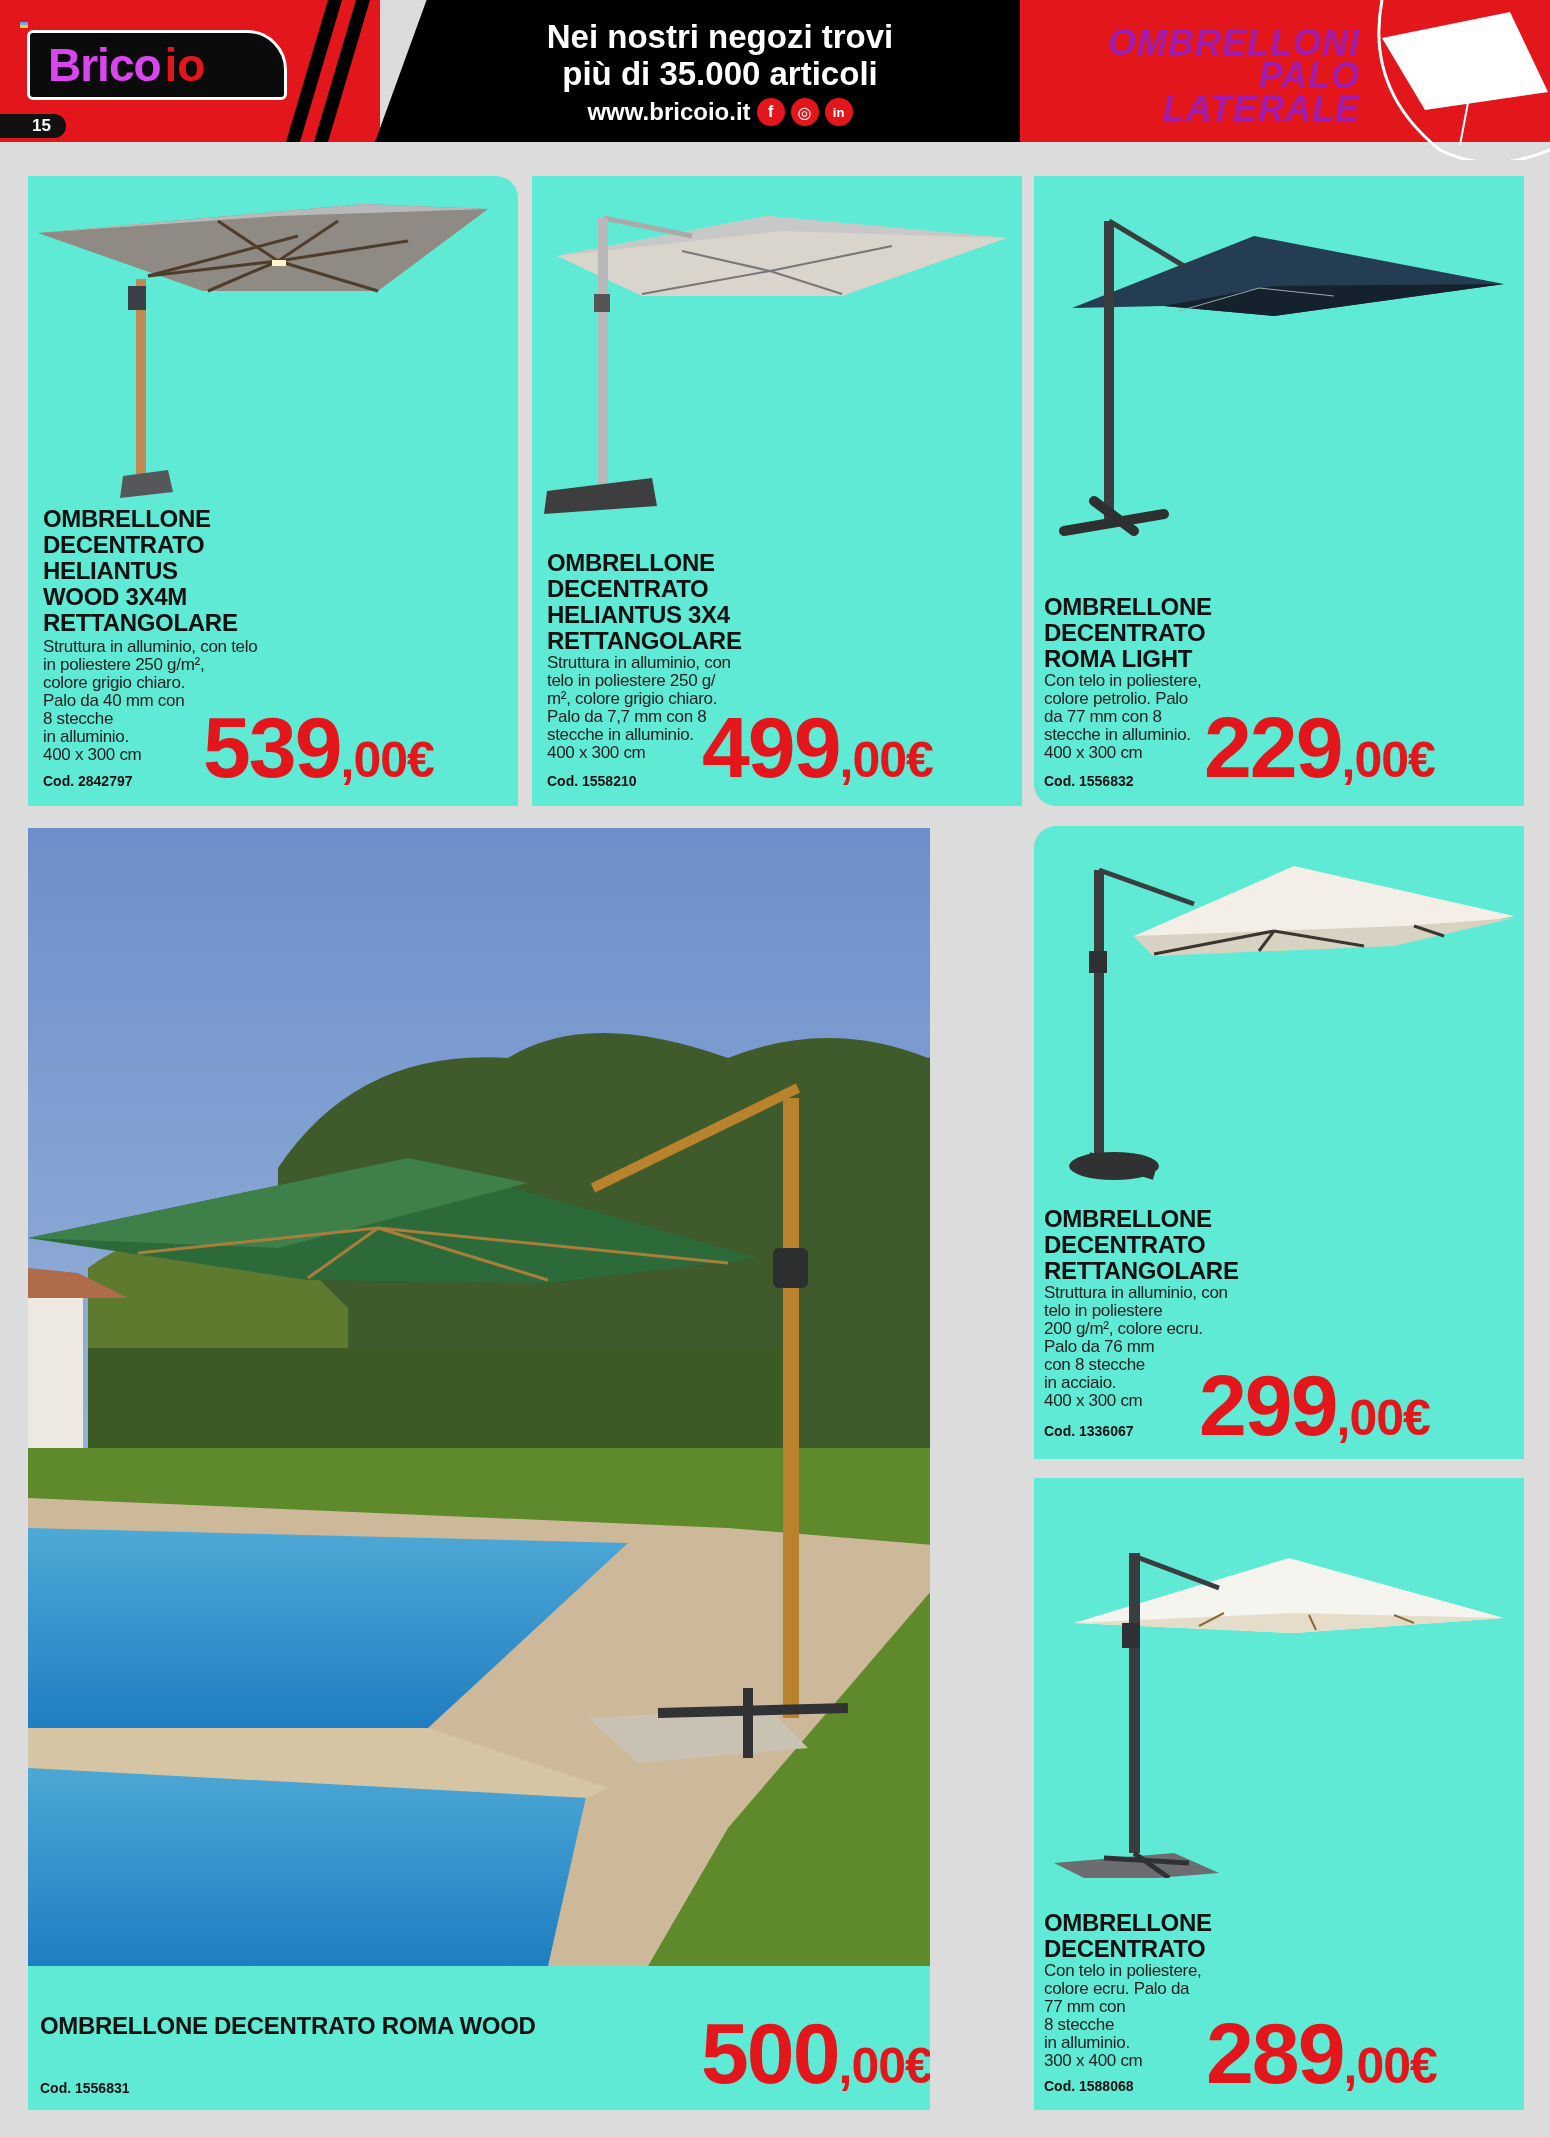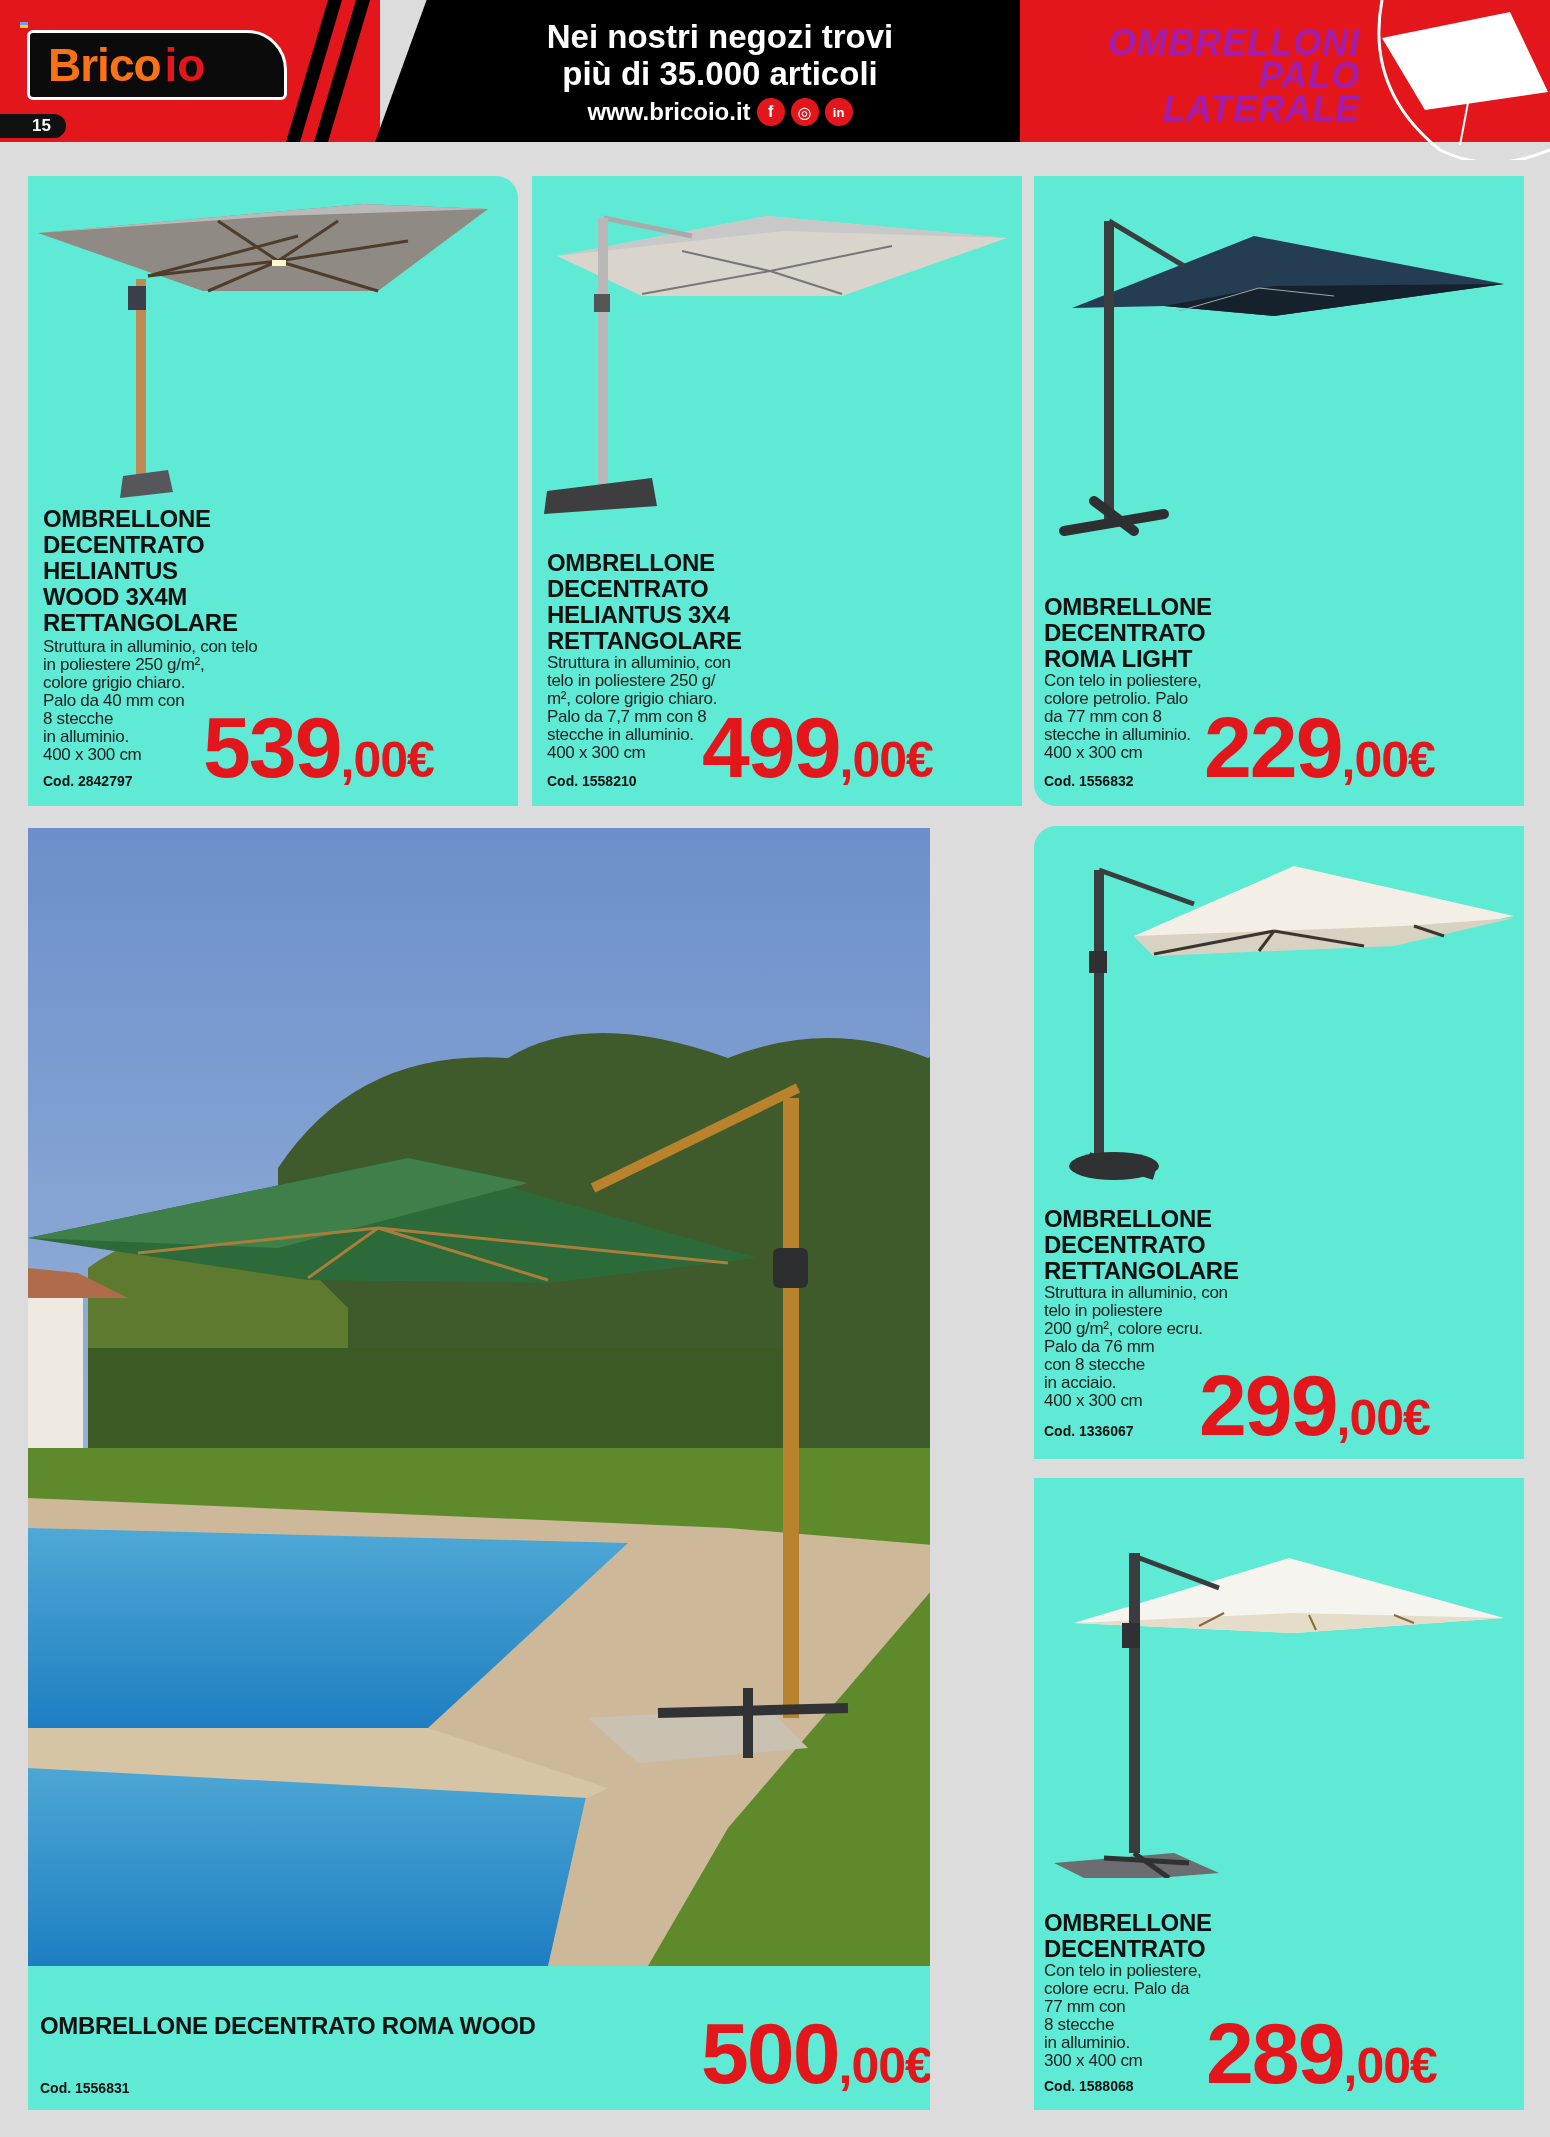--- a/index.html
+++ b/index.html
@@ -6,21 +6,21 @@
   html, body { width: 1550px; height: 2137px; }
   body { background: #dcdcdc; font-family: "Liberation Sans", "DejaVu Sans", sans-serif; position: relative; overflow: hidden; }
 
   
   .header { position: absolute; left: 0; top: 0; width: 1550px; height: 142px; }
   .hdr-left { position: absolute; left: 0; top: 0; width: 380px; height: 142px; background: #e3171b; }
   .hdr-stripes { position: absolute; left: 280px; top: 0; width: 110px; height: 142px; }
   .hdr-mid { position: absolute; left: 375px; top: 0; width: 645px; height: 142px; background: #000; clip-path: polygon(8% 0, 100% 0, 100% 100%, 0 100%); }
   .hdr-right { position: absolute; left: 1020px; top: 0; width: 530px; height: 142px; background: #e3171b; }
   .logo { position: absolute; left: 27px; top: 30px; width: 260px; height: 70px; background: #0b0b0b; border: 3px solid #fff; border-radius: 6px 40px 6px 6px; display: flex; align-items: center; padding-left: 18px; }
-  .logo-brico { color: #f97316; font-weight: bold; font-size: 46px; letter-spacing: -1px; }
+  .logo-brico { color: #d946ef; font-weight: bold; font-size: 46px; letter-spacing: -1px; }
   .logo-io { color: #e3171b; font-weight: bold; font-size: 46px; margin-left: 4px; }
   .page-num { position: absolute; left: 0; top: 114px; width: 66px; height: 24px; background: #111; border-radius: 0 14px 14px 0; color: #fff; font-weight: bold; font-size: 17px; padding-left: 32px; line-height: 24px; }
   .flag { position: absolute; left: 20px; top: 22px; width: 8px; height: 6px; background: linear-gradient(#6aa0ff 50%, #ffd200 50%); }
   .hdr-text { position: absolute; left: 440px; top: 18px; width: 560px; text-align: center; color: #fff; }
   .hdr-line1, .hdr-line2 { font-weight: bold; font-size: 33px; line-height: 37px; }
   .hdr-web { margin-top: 6px; display: flex; justify-content: center; align-items: center; gap: 6px; font-weight: bold; font-size: 24px; }
   .soc { width: 28px; height: 28px; border-radius: 50%; background: #e3171b; color: #fff; font-size: 16px; font-weight: bold; display: inline-flex; align-items: center; justify-content: center; }
   .section-title { position: absolute; left: 1060px; top: 26px; width: 300px; text-align: right; color: #a21caf; font-weight: bold; font-style: italic; font-size: 36px; line-height: 33px; letter-spacing: 1px; }
   .section-umbrella { position: absolute; left: 1370px; top: 0; width: 180px; height: 160px; }
 

